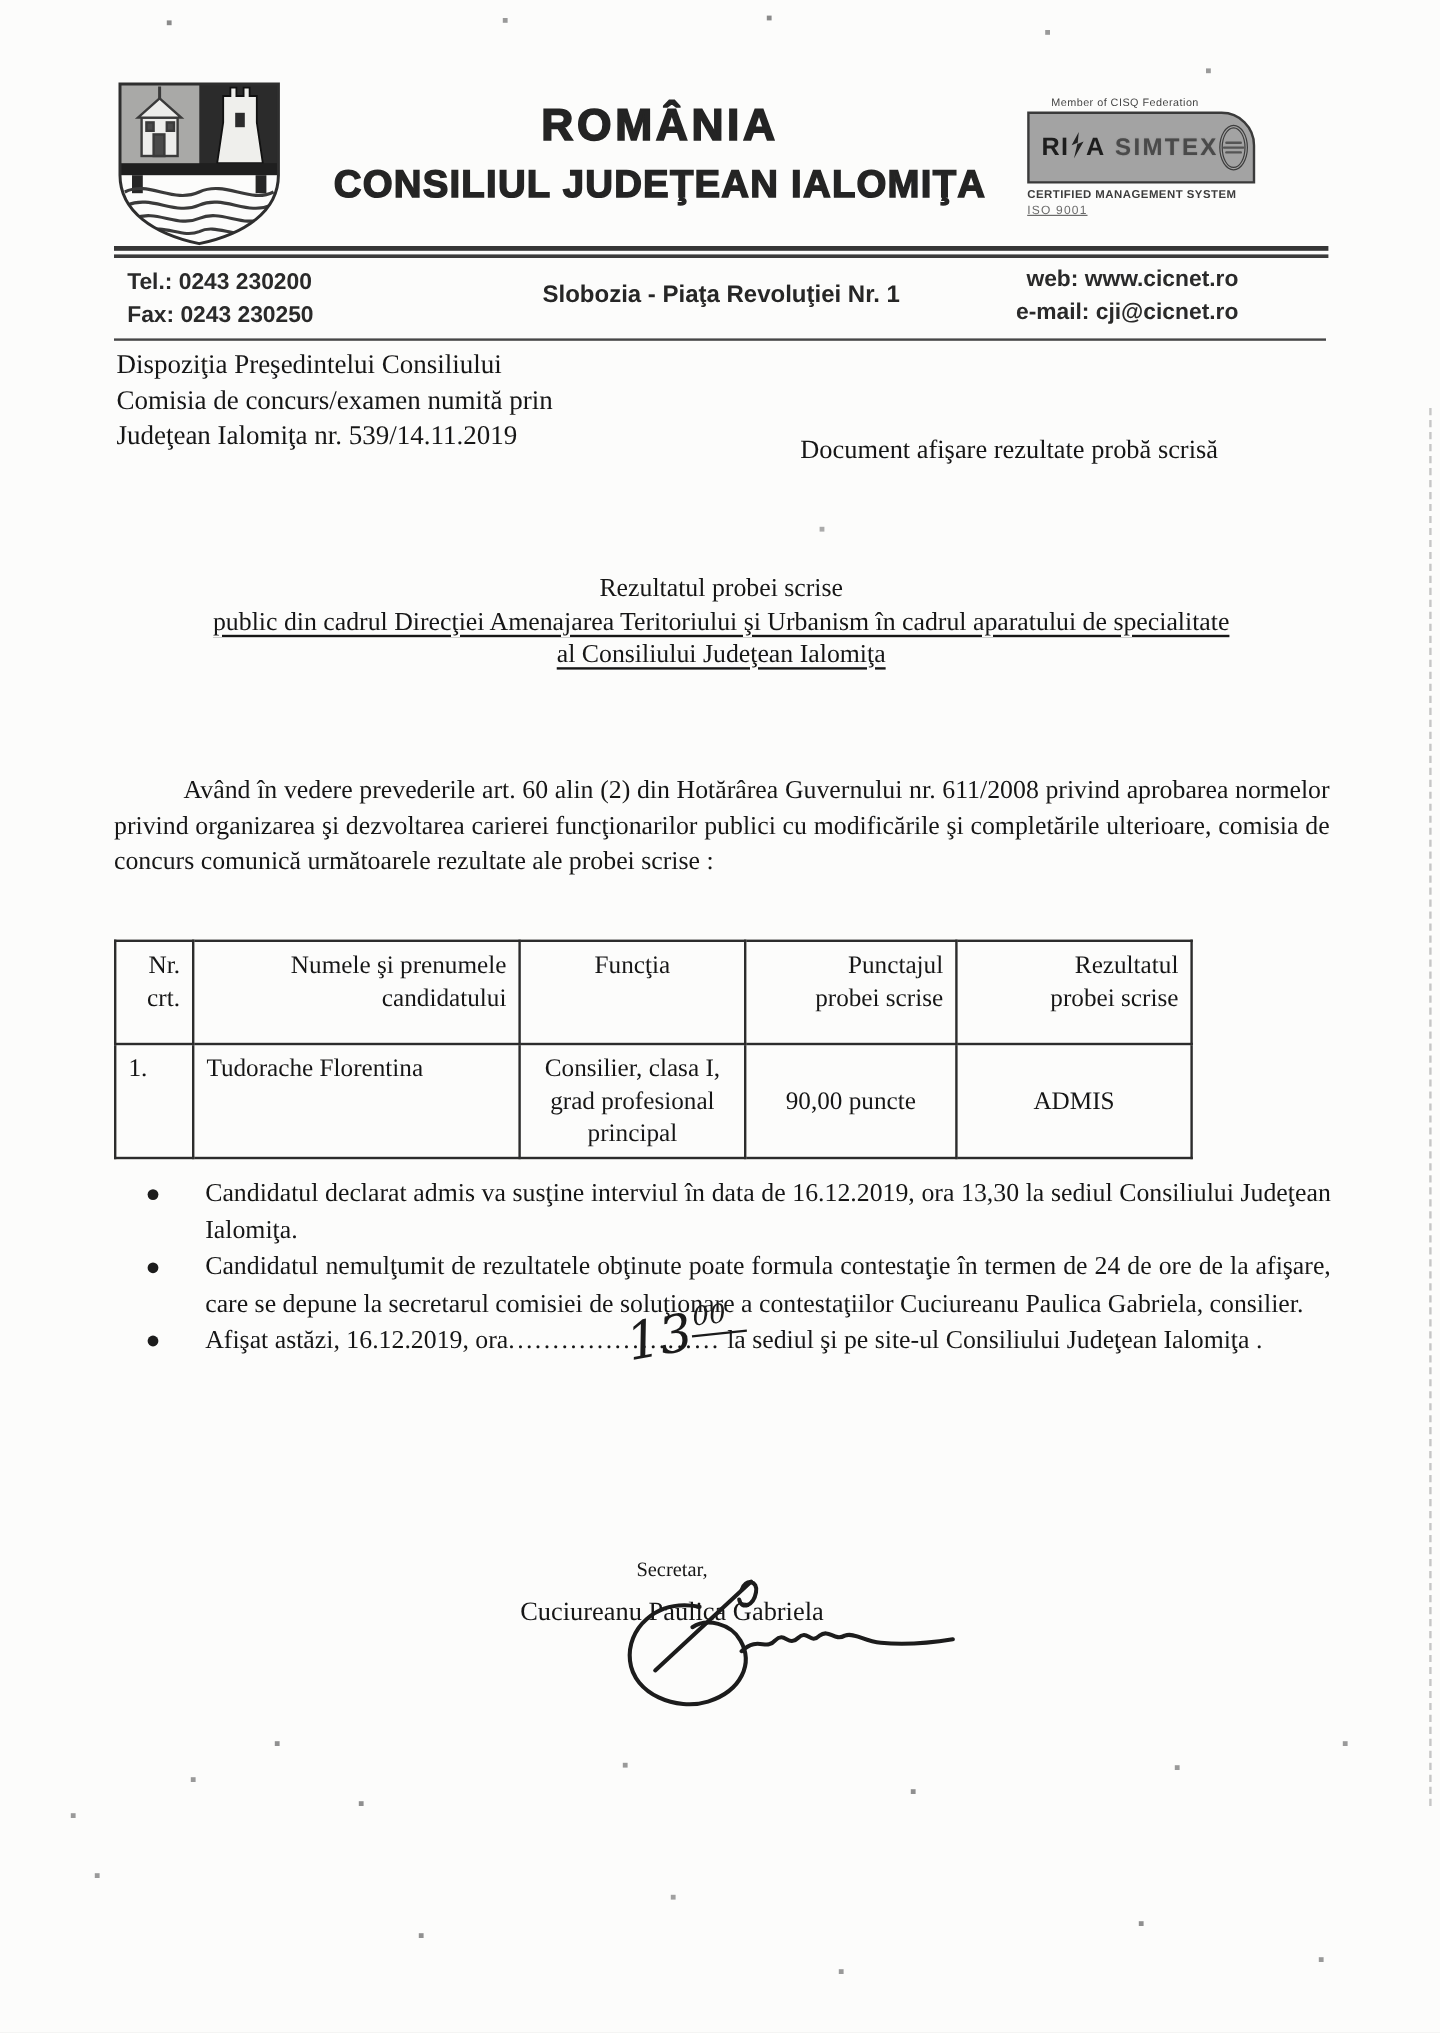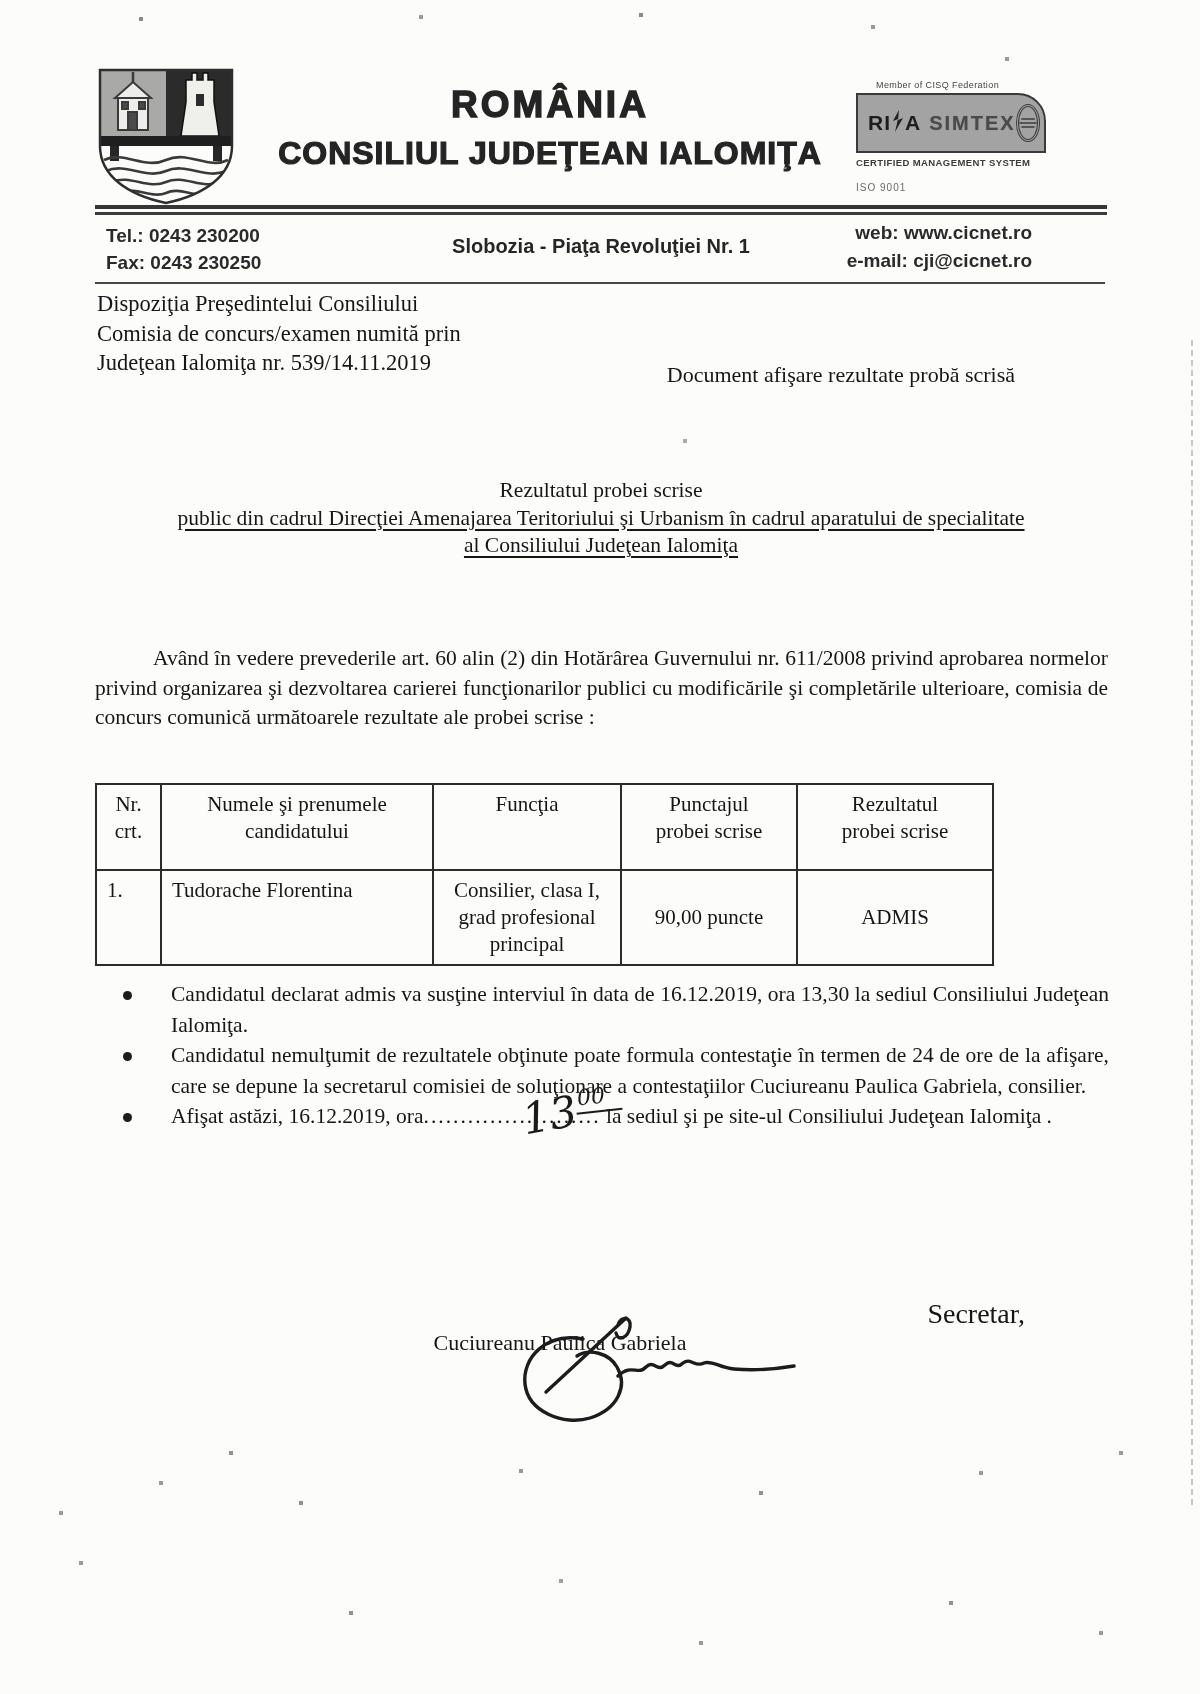--- a/index.html
+++ b/index.html
@@ -24,21 +24,21 @@
   .brand-ri,.brand-a{font-size:21px; font-weight:bold; color:#1d1d1d; letter-spacing:1px;}
   .bolt{display:inline-block; margin:0 1px;}
   .brand-simtex{font-size:20px; font-weight:bold; color:#4a4a4a; letter-spacing:2px; margin-left:8px;
     text-shadow:0 0 1px #777;}
   .seal{margin-left:auto; width:32px; height:32px; border-radius:50%;
     border:3px double #3d3d3d; display:flex; flex-direction:column; gap:2px;
     align-items:center; justify-content:center;}
   .seal i{display:block; width:14px; height:2px; background:#555; border-radius:1px;}
   .seal i:nth-child(2){width:18px;}
   .cert-sub{margin-top:4px; font-size:9.5px; font-weight:bold; letter-spacing:.4px; color:#3c3c3c;}
-  .cert-std{margin-top:14px; font-size:10px; color:#6a6a6a; letter-spacing:1px;}
+  .cert-std{margin-top:2px; font-size:10px; color:#6a6a6a; letter-spacing:1px;text-decoration:underline;}
   .rule-double{position:absolute; left:95px; top:205px; width:1012px; height:3px;
     border-top:4px solid #363636; border-bottom:3px solid #3b3b3b;}
   .contact-left{position:absolute; left:106px; top:222px;
     font-family:"Liberation Sans", sans-serif; font-weight:bold; font-size:19px;
     color:#2a2a2a; line-height:27px;}
   .contact-center{position:absolute; left:95px; top:235px; width:1012px; text-align:center;
     font-family:"Liberation Sans", sans-serif; font-weight:bold; font-size:20px; color:#262626;}
   .contact-right{position:absolute; left:700px; top:219px; width:332px; text-align:right;
     font-family:"Liberation Sans", sans-serif; font-weight:bold; font-size:19px;
     color:#2a2a2a; line-height:28px;}
@@ -50,41 +50,41 @@
     padding-right:92px; box-sizing:border-box; text-align:right; font-size:22px;}
   .heading{position:absolute; left:95px; top:477px; width:1012px; text-align:center;
     font-size:21.5px; line-height:27.5px;}
   .heading .u{text-decoration:underline; text-underline-offset:4px;}
   .intro-par{position:absolute; left:95px; top:644px; width:1013px;
     font-size:21.5px; line-height:29.5px; text-align:justify; text-indent:58px;}
   
   table.results{position:absolute; left:95px; top:783px; width:897px;
     border-collapse:collapse; font-size:21px; line-height:27px; table-layout:fixed;}
   table.results th, table.results td{border:2px solid #2c2c2c; padding:6px 10px;}
-  table.results th{font-weight:normal; text-align:center; vertical-align:top;
+  table.results th{font-weight:normal; text-align:right; vertical-align:top;
     white-space:pre-line; height:72px;}
   table.results th.c{text-align:center;}
   table.results td{height:74px;}
   td.top{vertical-align:top;}
   td.mid{vertical-align:middle; text-align:center;}
   td.fn{white-space:pre-line;}
   
   .bullets{position:absolute; left:95px; top:979px; width:1014px;}
   .bullet{position:relative; padding-left:76px; font-size:21.5px; line-height:30.5px;
     text-align:justify; margin:0;}
   .bullet::before{content:""; position:absolute; left:28px; top:12px; width:9px; height:9px;
     border-radius:50%; background:#1c1c1c;}
   .dots{letter-spacing:2px;}
   .hw{position:absolute; left:522px; top:1086px; transform:rotate(-10deg);
     font-family:"DejaVu Serif", serif; font-style:italic; color:#1b1b1b; z-index:3;}
   .hw-main{font-size:43px;}
   .hw-sup{font-size:22px; vertical-align:18px; border-bottom:2px solid #1b1b1b;
     padding:0 16px 2px 2px; display:inline-block; transform:rotate(4deg);}
   
-  .sig-role{position:absolute; left:95px; top:1298px; width:930px; text-align:right; font-size:28px;}
+  .sig-role{position:absolute; left:95px; top:1298px; width:930px; text-align:center; font-size:17px;}
   .sig-name{position:absolute; left:95px; top:1330px; width:930px; text-align:center; font-size:22px;}
   .sig-svg{position:absolute; left:488px; top:1312px; z-index:2;}
   
   .scanline{position:absolute; left:1191px; top:340px; height:1165px; width:0;
     border-left:2px dashed #b5b5b5; opacity:.75;}
   .specks{position:absolute; left:0; top:0; width:2px; height:2px; background:transparent;
     box-shadow:140px 18px 0 1px #8a8a8a, 420px 16px 0 1px #999, 640px 14px 0 1px #8a8a8a,
       872px 26px 0 1px #999, 1006px 58px 0 1px #9a9a9a, 684px 440px 0 1px #aaa,
       230px 1452px 0 1px #909090, 520px 1470px 0 1px #999, 760px 1492px 0 1px #8f8f8f,
       980px 1472px 0 1px #999, 1120px 1452px 0 1px #9a9a9a, 160px 1482px 0 1px #999,

